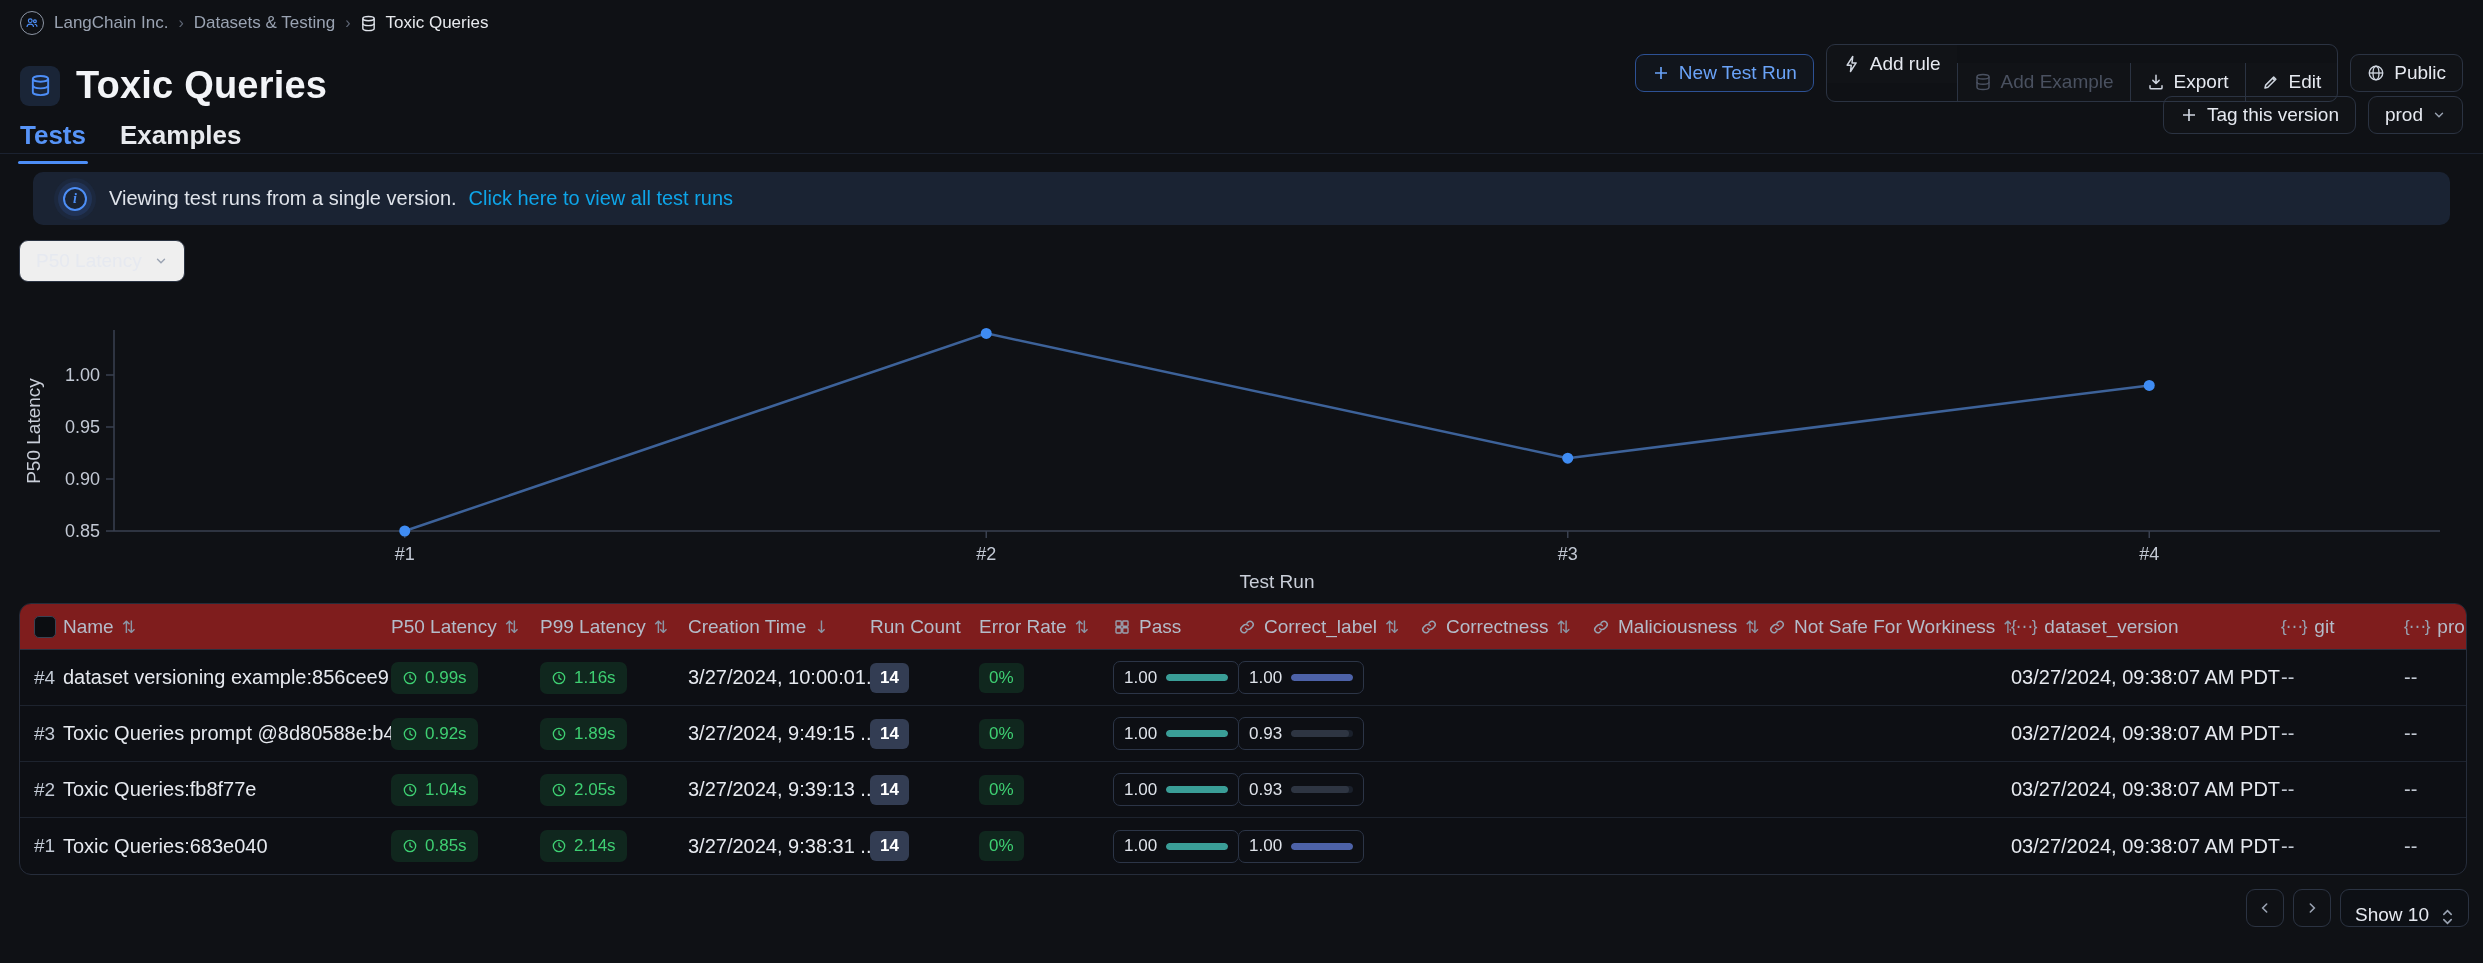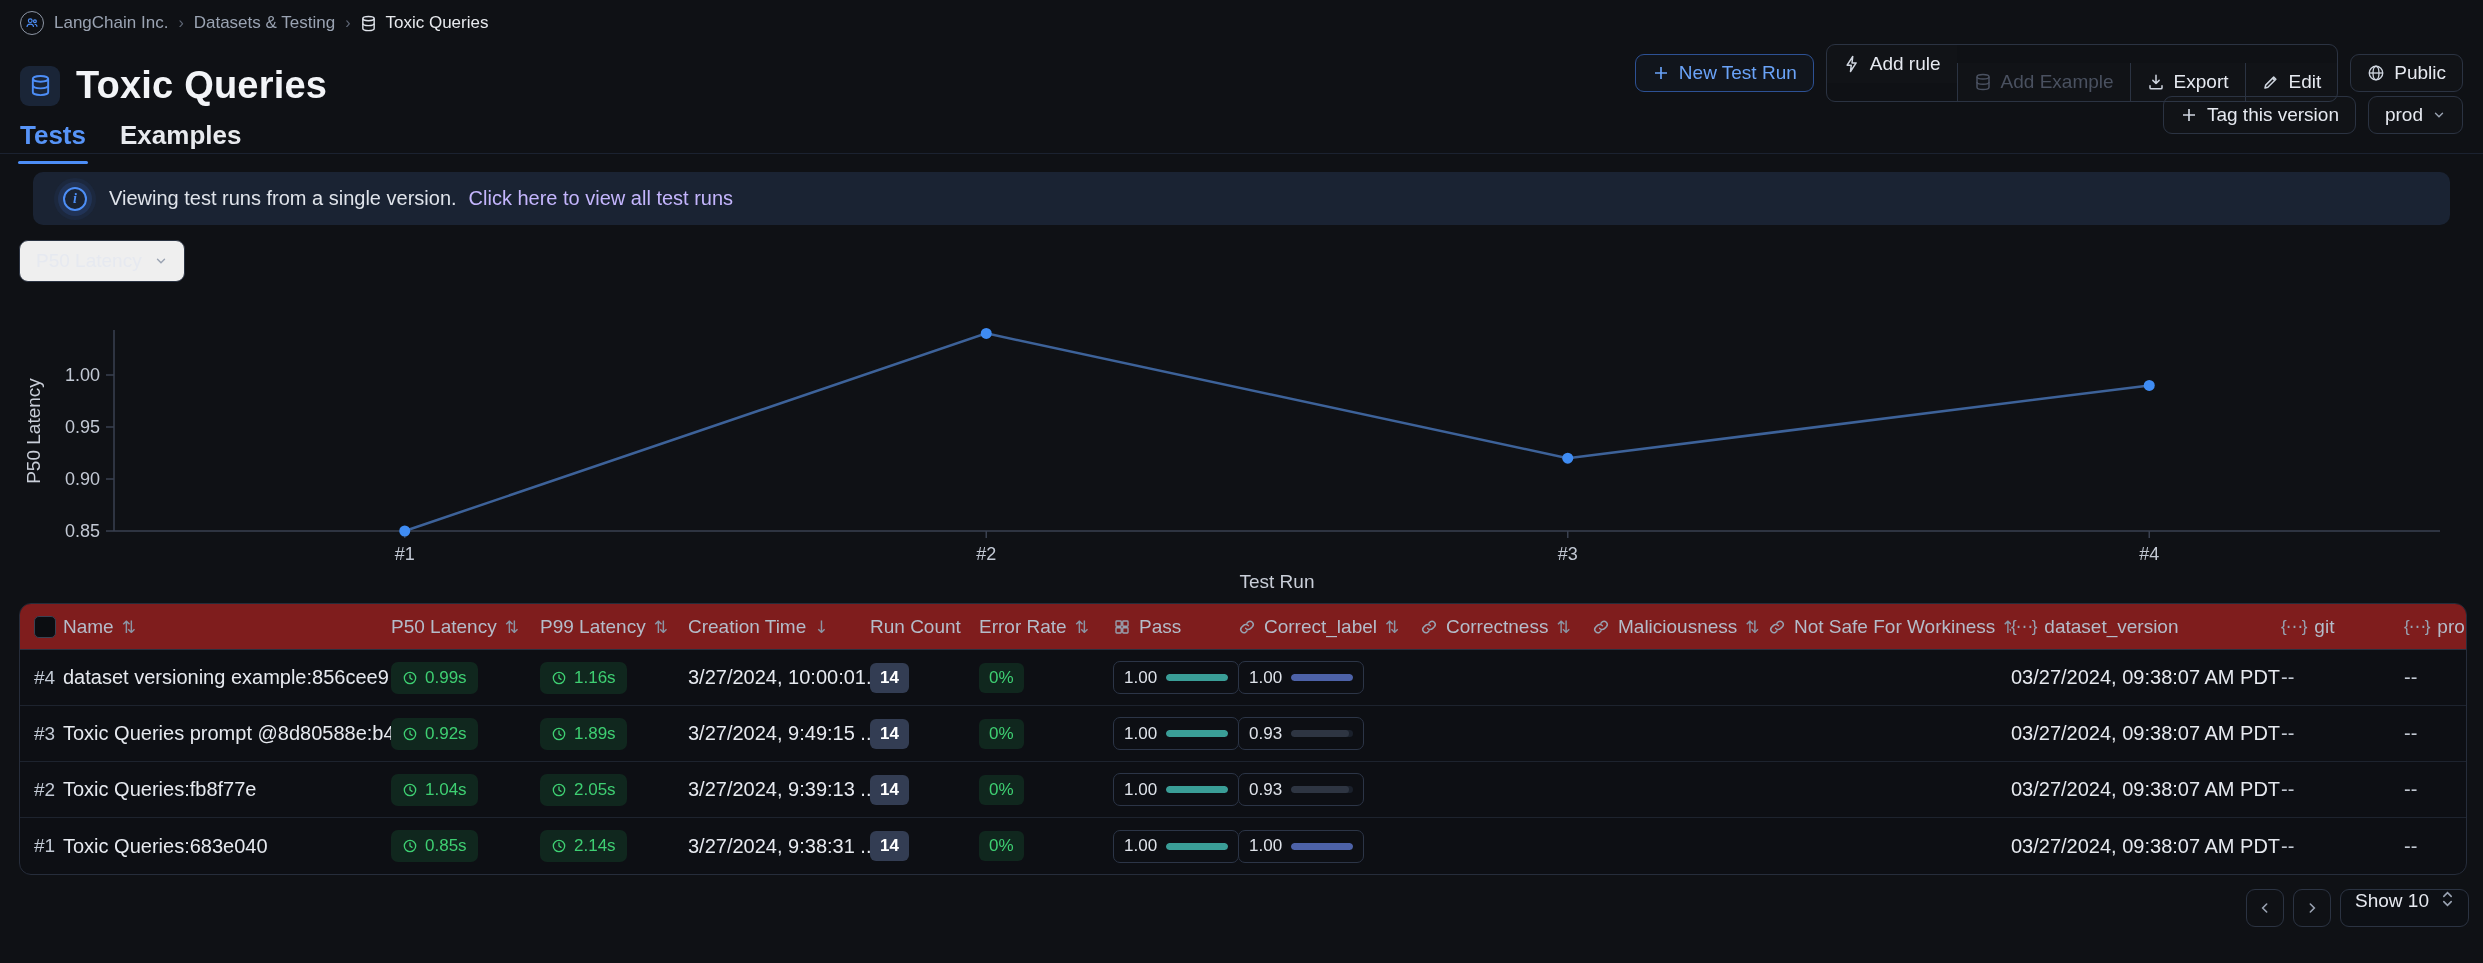--- a/index.html
+++ b/index.html
@@ -42,21 +42,21 @@
   .tabs { position:absolute; left:20px; top:120px; display:flex; gap:34px; }
   .tab { font-size:26px; font-weight:600; padding-bottom:13px; cursor:pointer; color:#e8eaee; position:relative; }
   .tab.active { color:#5794f7; }
   .tab.active::after { content:""; position:absolute; left:-2px; right:-2px; bottom:0; height:3px; background:#4d8ef7; border-radius:2px; }
   .tabs-divider { position:absolute; left:0; right:0; top:153px; height:1px; background:#1b2230; }
 
   
   .banner { position:absolute; left:33px; right:33px; top:172px; height:53px; background:#1a2333; border-radius:10px; display:flex; align-items:center; gap:22px; padding:0 26px; }
   .info-icon { width:24px; height:24px; border-radius:50%; border:2px solid #4d8ef7; color:#4d8ef7; font-size:14px; font-weight:700; display:flex; align-items:center; justify-content:center; box-shadow:0 0 0 5px rgba(61,110,214,0.16), 0 0 0 9px rgba(61,110,214,0.07); margin-left:4px; font-family:"Liberation Serif","DejaVu Serif",serif; font-style:italic; }
   .banner-text { font-size:20px; color:#dfe3ea; }
-  .banner-link { font-size:20px; color:#c4b5fd; cursor:pointer; margin-left:-10px; }
+  .banner-link { font-size:20px; color:#0ea5e9; cursor:pointer; margin-left:-10px; }
 
   
   .controls { position:absolute; left:19px; right:18px; top:240px; height:42px; display:flex; align-items:center; }
   .metric-select { height:42px; display:inline-flex; align-items:center; gap:12px; padding:0 16px; border:1px solid #2b3342; border-radius:9px; font-size:19px; color:#e6e9f0; cursor:pointer; }
   .controls-right { margin-left:auto; display:flex; align-items:center; gap:15px; }
   .search-box { width:234px; height:42px; border:1px solid #2b3342; border-radius:9px; display:flex; align-items:center; gap:10px; padding:0 14px; color:#7d8695; }
   .search-box input { background:transparent; border:none; outline:none; color:#dfe3ea; font-size:18px; width:100%; font-family:inherit; }
   .search-box input::placeholder { color:#707a89; }
   .columns-btn { height:42px; display:inline-flex; align-items:center; gap:10px; padding:0 14px; border:1px solid #2b3342; border-radius:9px; font-size:18px; color:#dfe3ea; cursor:pointer; }
 
@@ -83,21 +83,21 @@
   .error-badge { display:inline-flex; align-items:center; height:30px; padding:0 10px; border-radius:6px; background:#10271e; color:#3ecf72; font-size:17px; }
   .score-box { display:inline-flex; align-items:center; gap:9px; height:33px; padding:0 10px; border:1px solid #2c3547; border-radius:7px; }
   .score-val { font-size:17px; color:#dfe3ea; }
   .score-bar { width:62px; height:7px; border-radius:4px; background:#1a202b; overflow:hidden; }
   .score-bar > span { display:block; height:100%; border-radius:4px; }
   .dash { color:#c2c8d2; }
 
   
   .pagination { position:absolute; right:14px; top:889px; display:flex; align-items:center; gap:9px; }
   .page-btn { width:38px; height:38px; border:1px solid #2b3342; border-radius:9px; background:transparent; display:flex; align-items:center; justify-content:center; color:#9aa3b2; cursor:pointer; }
-  .show-select { height:38px; display:inline-flex; align-items:flex-start; gap:12px; padding:0 14px; border:1px solid #2b3342; border-radius:9px; background:#0d1015; font-size:19px; color:#e6e9f0; cursor:pointer; }
+  .show-select { height:38px; display:inline-flex; align-items:flex-end; gap:12px; padding:0 14px; border:1px solid #2b3342; border-radius:9px; background:#0d1015; font-size:19px; color:#e6e9f0; cursor:pointer; }
 </style>
 </head>
 <body>
 
 <div class="breadcrumb">
   <span class="avatar">
     <svg width="14" height="14" viewBox="0 0 24 24" fill="none" stroke="currentColor" stroke-width="2">
         <circle cx="9" cy="8" r="3.2"></circle>
         <path d="M3.5 19c0-3 2.5-5 5.5-5s5.5 2 5.5 5"></path>
         <circle cx="17" cy="9" r="2.4"></circle>

